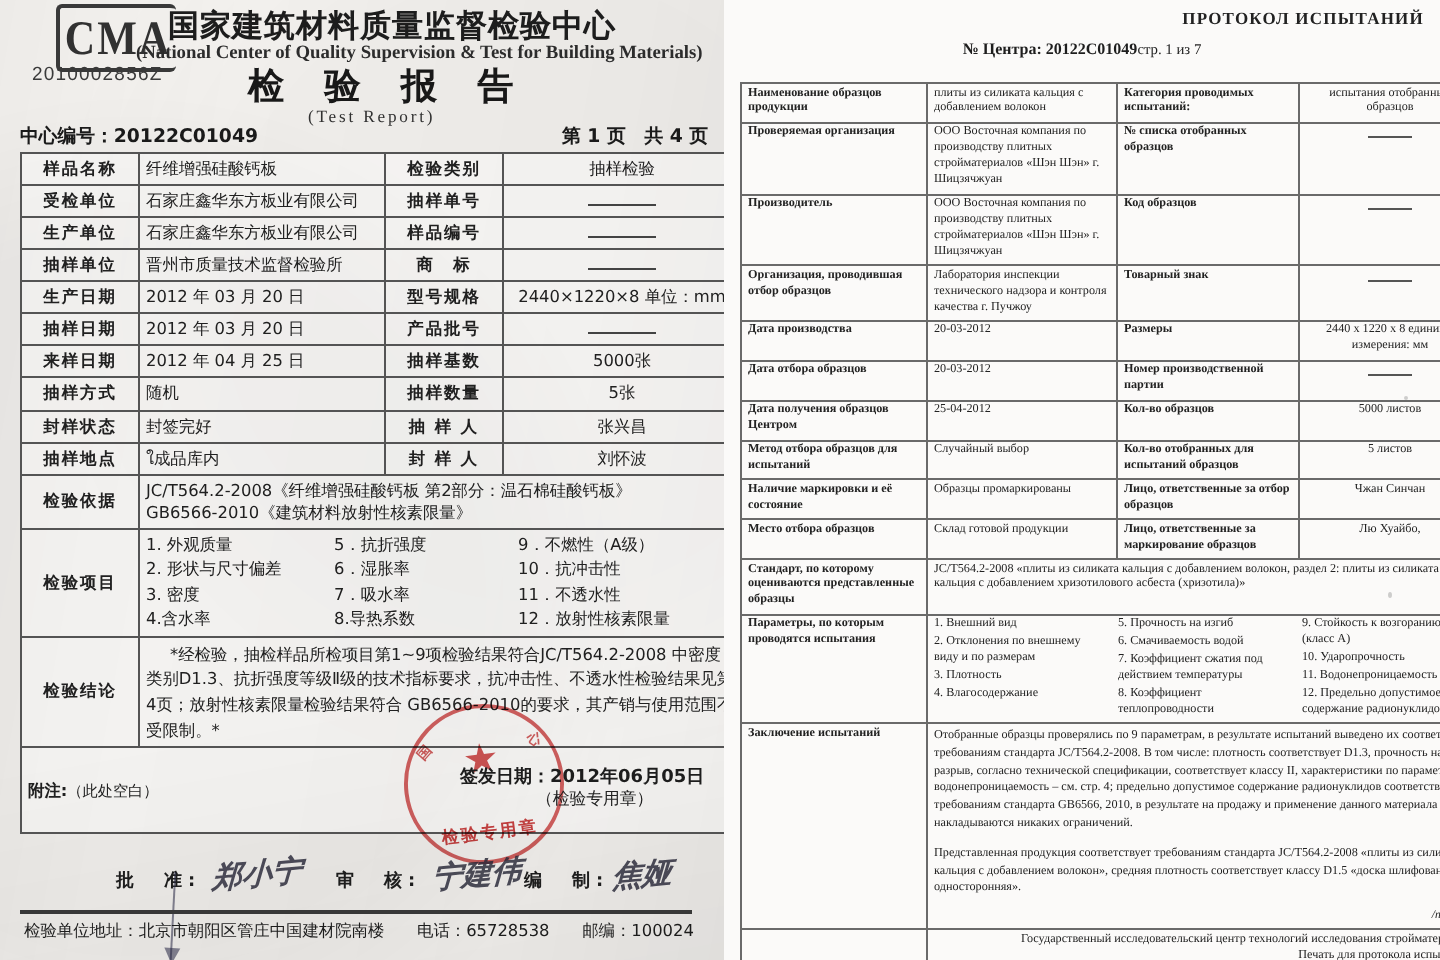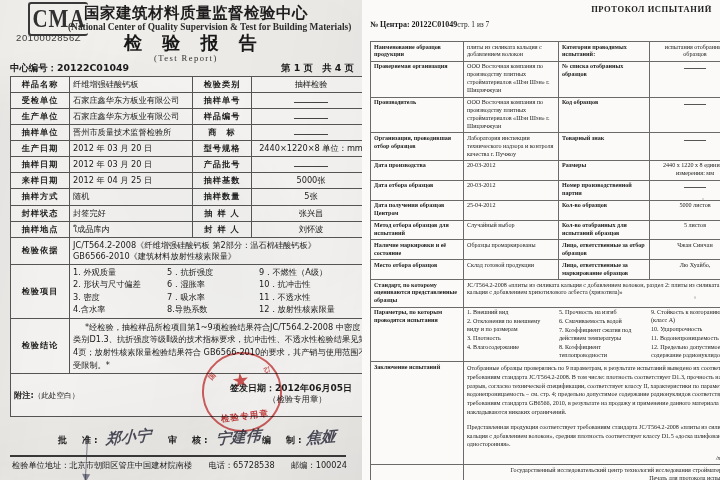--- a/index.html
+++ b/index.html
@@ -170,21 +170,21 @@
     border-left:4px solid transparent;border-right:4px solid transparent;
     border-top:8px solid rgba(40,40,70,.55);
   }
 
   
   .ru-title{
     text-align:right;font-family:"Liberation Serif",serif;
     font-weight:700;font-size:8.5px;letter-spacing:.6px;color:#222;
     margin:0 0 6px 0;
   }
-  .ru-meta{display:flex;justify-content:flex-start;align-items:baseline;margin-bottom:12px;}
+  .ru-meta{display:flex;justify-content:center;align-items:baseline;margin-bottom:12px;}
   .ru-meta .l{font-family:"Liberation Serif",serif;font-weight:700;font-size:8px;color:#1e1e1e;}
   .ru-meta .r{font-family:"Liberation Serif",serif;font-size:7.4px;color:#1e1e1e;}
   table.ru{
     width:342px;border-collapse:collapse;table-layout:fixed;
   }
   table.ru td{
     border:1px solid #6a6a6a;
     font-family:"Liberation Serif",serif;
     font-size:6.1px;line-height:1.3;color:#222;
     padding:1.5px 3px;vertical-align:top;

